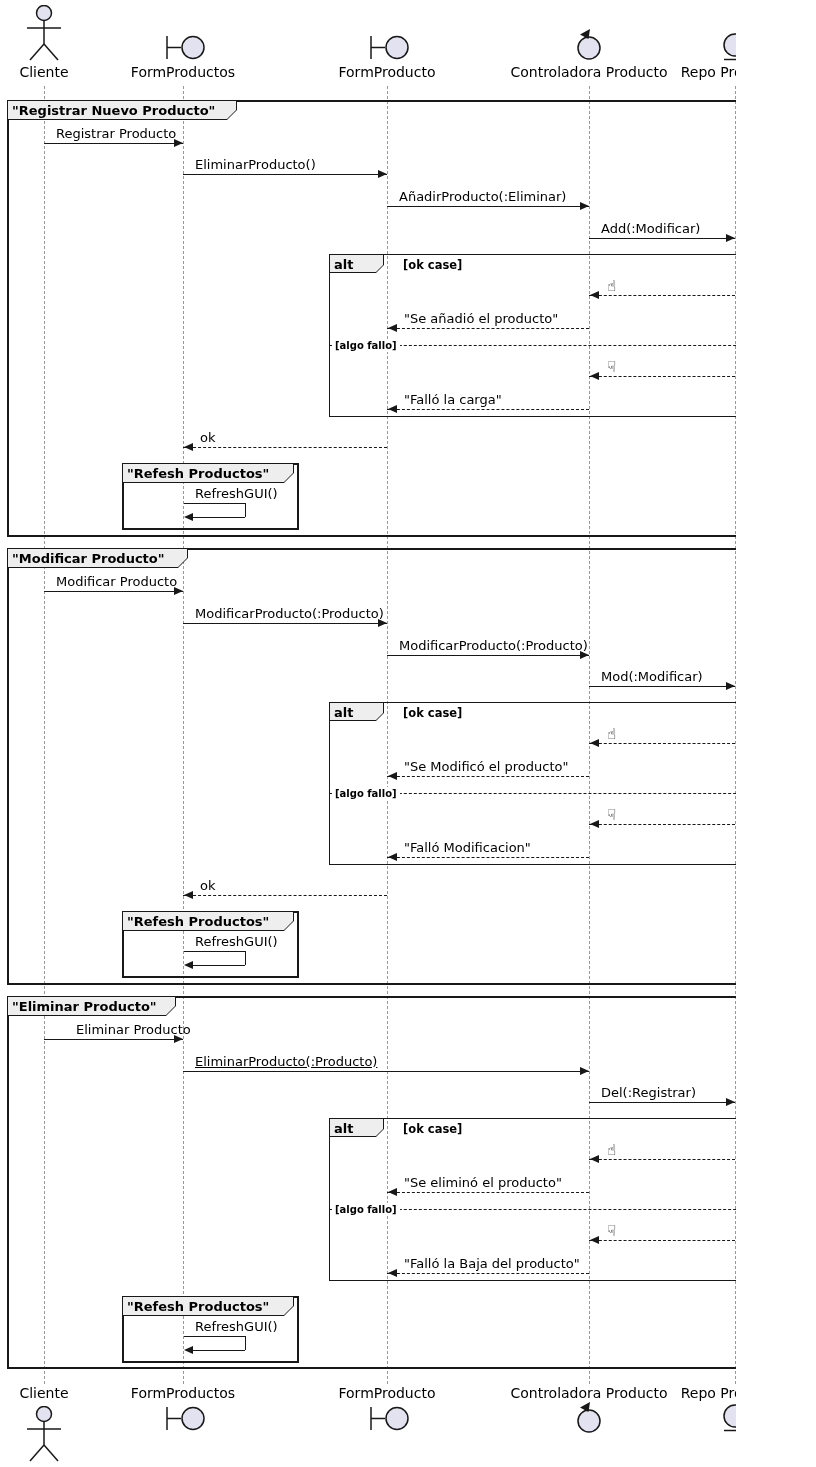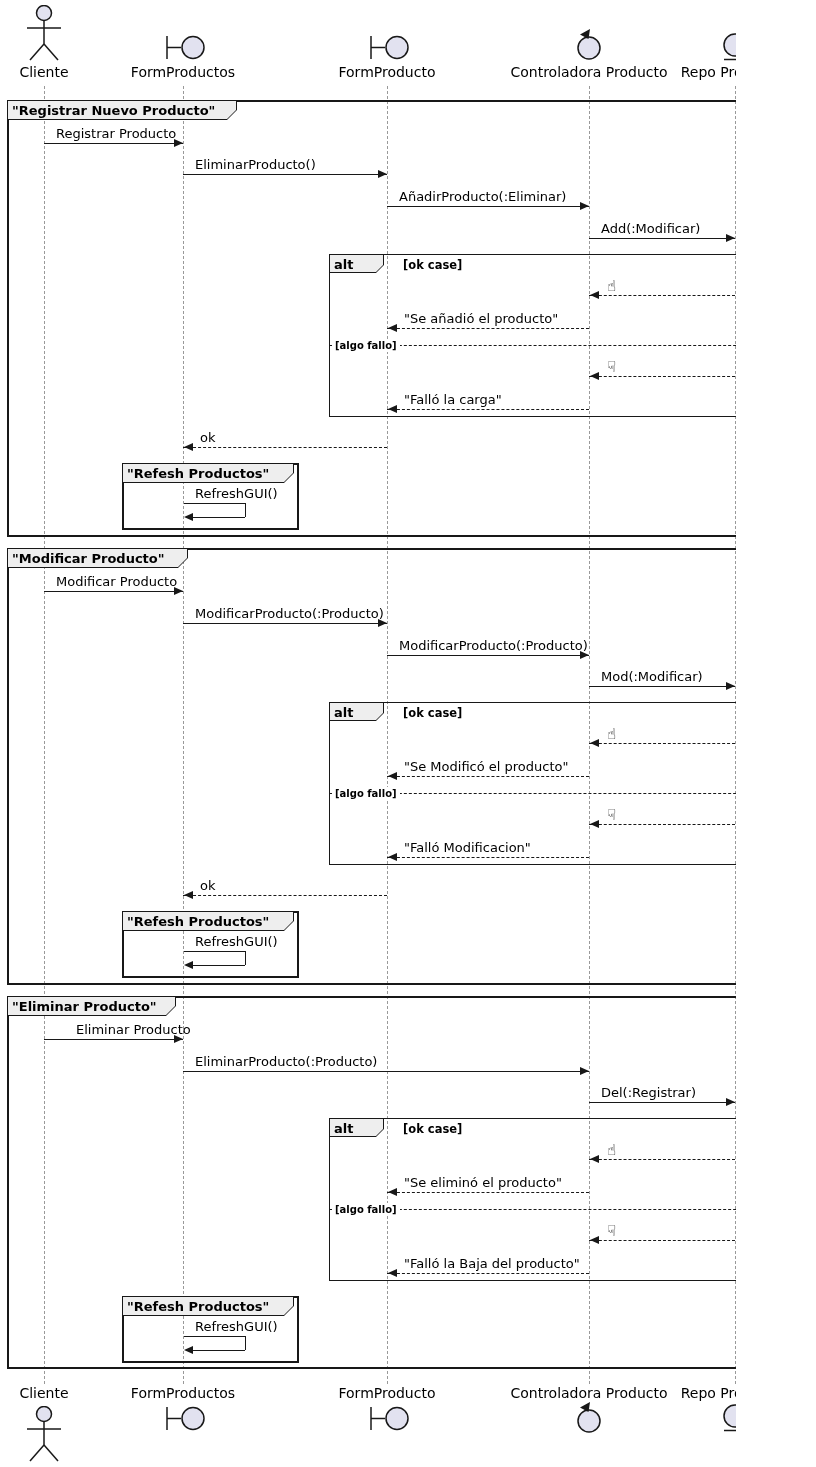--- a/index.html
+++ b/index.html
@@ -215,21 +215,21 @@
     <div class="arrow l" style="left: 388px; top: 853px;"></div>
     <div class="msg-label" style="left: 404px; top: 840px;">"Falló Modificacion"</div>
     <div class="msg-line dashed" style="left: 183px; top: 895px; width: 204px;"></div>
     <div class="arrow l" style="left: 184px; top: 891px;"></div>
     <div class="msg-label" style="left: 200px; top: 878px;">ok</div>
     <div class="msg-line" style="left: 44px; top: 1039px; width: 139px;"></div>
     <div class="arrow r" style="left: 174px; top: 1035px;"></div>
     <div class="msg-label" style="left: 56px; top: 1022px; margin-left: 20px;">Eliminar Producto</div>
     <div class="msg-line" style="left: 183px; top: 1071px; width: 406px;"></div>
     <div class="arrow r" style="left: 580px; top: 1067px;"></div>
-    <div class="msg-label" style="left: 195px; top: 1054px;">EliminarProducto(:Producto)</div>
+    <div class="msg-label" style="left: 195px; top: 1054px; text-decoration: underline;">EliminarProducto(:Producto)</div>
     <div class="msg-line" style="left: 589px; top: 1102px; width: 146px;"></div>
     <div class="arrow r" style="left: 726px; top: 1098px;"></div>
     <div class="msg-label" style="left: 601px; top: 1085px;">Del(:Registrar)</div>
     <div class="msg-line dashed" style="left: 589px; top: 1159px; width: 146px;"></div>
     <div class="arrow l" style="left: 590px; top: 1155px;"></div>
     <div class="note-icon" style="left: 607px; top: 1142px;">☝</div>
     <div class="msg-line dashed" style="left: 387px; top: 1192px; width: 202px;"></div>
     <div class="arrow l" style="left: 388px; top: 1188px;"></div>
     <div class="msg-label" style="left: 404px; top: 1175px;">"Se eliminó el producto"</div>
     <div class="msg-line dashed" style="left: 589px; top: 1240px; width: 146px;"></div>

